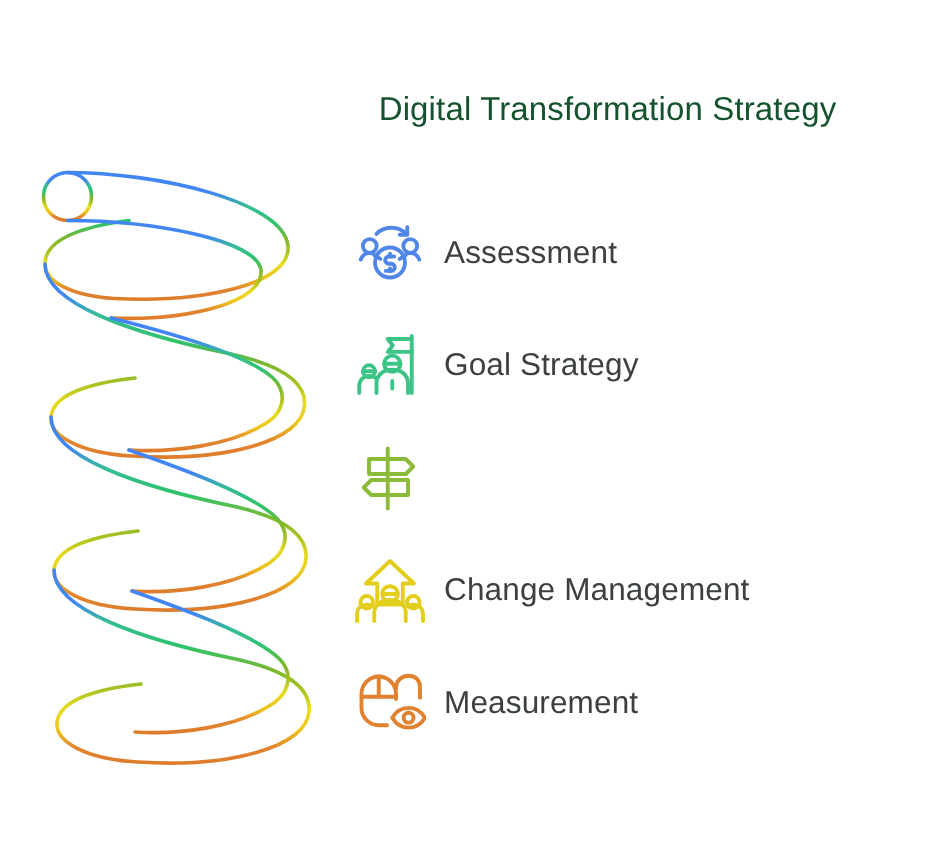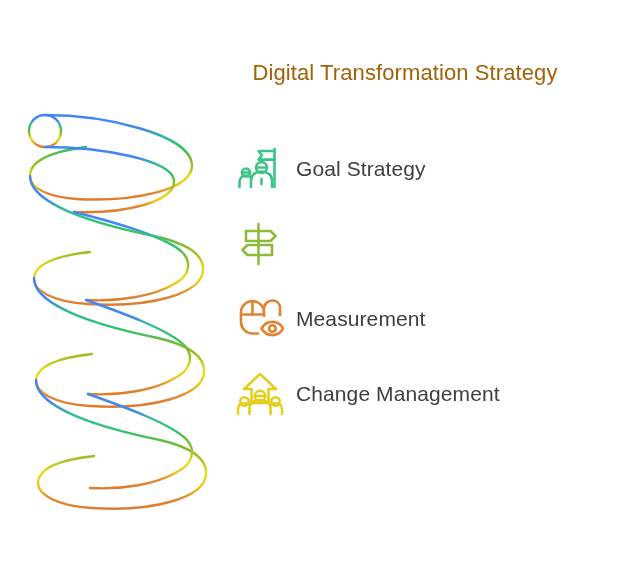--- a/index.html
+++ b/index.html
@@ -21,21 +21,21 @@
     height: 570px;
   }
   .title {
     position: absolute;
     left: 215px;
     top: 60px;
     width: 380px;
     text-align: center;
     font-size: 22px;
     font-weight: 400;
-    color: #a16207;
+    color: #14532d;
     letter-spacing: 0.1px;
     white-space: nowrap;
   }
   .spiral-wrap {
     position: absolute;
     left: 14px;
     top: 106px;
     width: 200px;
     height: 410px;
   }
@@ -116,20 +116,38 @@
                  C 191 392, 139 406, 78 402 C 42 400, 23 388, 24 376
                  C 25 363, 44 354, 80 350"></path>
         <path d="M74 288 C 108 300, 158 318, 173 334 C 182 344, 179 358, 163 366
                  C 143 378, 108 384, 76 382"></path>
       </g>
     </svg>
   </div>
 
   <div class="steps">
 
+    <div class="step">
+      <span class="step-icon">
+        <svg width="48" height="48" viewBox="0 0 48 48" fill="none" stroke="#4f86e8" stroke-width="2.6" stroke-linecap="round" stroke-linejoin="round">
+          <path d="M15 11 C 20 5.5, 30 5.5, 34.5 11"></path>
+          <path d="M35.5 6.5 L 35.5 11.5 L 30.5 11.5"></path>
+          <circle cx="24" cy="30" r="10"></circle>
+          <path d="M26.8 26 h-3.6 a2.4 2.4 0 0 0 0 4.8 h1.6 a2.4 2.4 0 0 1 0 4.8 h-3.6"></path>
+          <path d="M24 24.2 v1.8 M24 34 v1.8"></path>
+          <circle cx="10.5" cy="19" r="4.6"></circle>
+          <path d="M4.5 28 c1.2-3.2 4.2-4.6 7-4.2"></path>
+          <path d="M13.5 25 l4 2.6"></path>
+          <circle cx="37.5" cy="19" r="4.6"></circle>
+          <path d="M43.5 28 c-1.2-3.2-4.2-4.6-7-4.2"></path>
+          <path d="M34.5 25 l-4 2.6"></path>
+        </svg>
+      </span>
+      <span class="step-label">Assessment</span>
+    </div>
 
     <div class="step">
       <span class="step-icon">
         <svg width="48" height="48" viewBox="0 0 48 48" fill="none" stroke="#3cc486" stroke-width="2.6" stroke-linecap="round" stroke-linejoin="round">
           <path d="M38.5 4 V 42"></path>
           <path d="M38.5 6 H 22.5 l3.4 4.3 -3.4 4.3 H 38.5"></path>
           <circle cx="25.5" cy="22.5" r="5.4"></circle>
           <path d="M20.1 22.5 h10.8"></path>
           <path d="M15 42 v-6.5 c0-5.4 4.3-9 10.5-9 s10.5 3.6 10.5 9 V 42"></path>
           <path d="M25.5 34 v5"></path>
@@ -146,44 +164,44 @@
         <svg width="48" height="48" viewBox="0 0 48 48" fill="none" stroke="#8cbb3a" stroke-width="2.6" stroke-linecap="round" stroke-linejoin="round">
           <path d="M22.5 4 V 44"></path>
           <path d="M10 11 H 34.5 l5 5 -5 5 H 10 Z"></path>
           <path d="M36 25 H 11.5 l-5 5 5 5 H 36 Z"></path>
         </svg>
       </span>
     </div>
 
     <div class="step">
       <span class="step-icon">
+        <svg width="48" height="48" viewBox="0 0 48 48" fill="none" stroke="#e3cf1b" stroke-width="2.6" stroke-linecap="round" stroke-linejoin="round">
+          <path d="M24 4 L 40 19 H 32.5 V 33 H 15.5 V 19 H 8 Z"></path>
+          <circle cx="24" cy="26" r="5.2"></circle>
+          <path d="M18.8 26 h10.4"></path>
+          <path d="M13.5 44 v-5.4 c0-5.2 4.2-8.6 10.5-8.6 s10.5 3.4 10.5 8.6 V 44"></path>
+          <circle cx="8.5" cy="31.5" r="4.2"></circle>
+          <path d="M2 44 v-4.4 c0-3.8 2.6-6.4 6.5-6.4 1.3 0 2.5 0.3 3.5 0.8"></path>
+          <circle cx="39.5" cy="31.5" r="4.2"></circle>
+          <path d="M46 44 v-4.4 c0-3.8-2.6-6.4-6.5-6.4-1.3 0-2.5 0.3-3.5 0.8"></path>
+        </svg>
+      </span>
+      <span class="step-label">Change Management</span>
+    </div>
+
+    <div class="step">
+      <span class="step-icon">
         <svg width="48" height="48" viewBox="0 0 48 48" fill="none" stroke="#e0822f" stroke-width="2.6" stroke-linecap="round" stroke-linejoin="round">
           <path d="M22 38.5 h-5.5 C 10.2 38.5, 5 33.3, 5 27 V 17.5 C 5 11.2, 10.2 6, 16.5 6
                    C 22.8 6, 28 11.2, 28 17.5 V 21"></path>
           <path d="M5 19.5 H 28"></path>
           <path d="M16.5 6 V 19.5"></path>
           <path d="M28 14 C 28 8.5, 32 5.5, 36.5 5.5 C 41 5.5, 44 8.5, 44 13 V 20"></path>
           <path d="M44 20 a0 0 0 0 0 0 0"></path>
           <path d="M25.5 33.5 c2.6-4.4 7-6.6 10.9-6.6 s8.3 2.2 10.9 6.6 c-2.6 4.4-7 6.6-10.9 6.6 s-8.3-2.2-10.9-6.6 Z"></path>
           <circle cx="36.4" cy="33.5" r="3.3"></circle>
         </svg>
       </span>
       <span class="step-label">Measurement</span>
     </div>
 
-    <div class="step">
-      <span class="step-icon">
-        <svg width="48" height="48" viewBox="0 0 48 48" fill="none" stroke="#e3cf1b" stroke-width="2.6" stroke-linecap="round" stroke-linejoin="round">
-          <path d="M24 4 L 40 19 H 32.5 V 33 H 15.5 V 19 H 8 Z"></path>
-          <circle cx="24" cy="26" r="5.2"></circle>
-          <path d="M18.8 26 h10.4"></path>
-          <path d="M13.5 44 v-5.4 c0-5.2 4.2-8.6 10.5-8.6 s10.5 3.4 10.5 8.6 V 44"></path>
-          <circle cx="8.5" cy="31.5" r="4.2"></circle>
-          <path d="M2 44 v-4.4 c0-3.8 2.6-6.4 6.5-6.4 1.3 0 2.5 0.3 3.5 0.8"></path>
-          <circle cx="39.5" cy="31.5" r="4.2"></circle>
-          <path d="M46 44 v-4.4 c0-3.8-2.6-6.4-6.5-6.4-1.3 0-2.5 0.3-3.5 0.8"></path>
-        </svg>
-      </span>
-      <span class="step-label">Change Management</span>
-    </div>
-
   </div>
 </div>
 
 </body></html>

